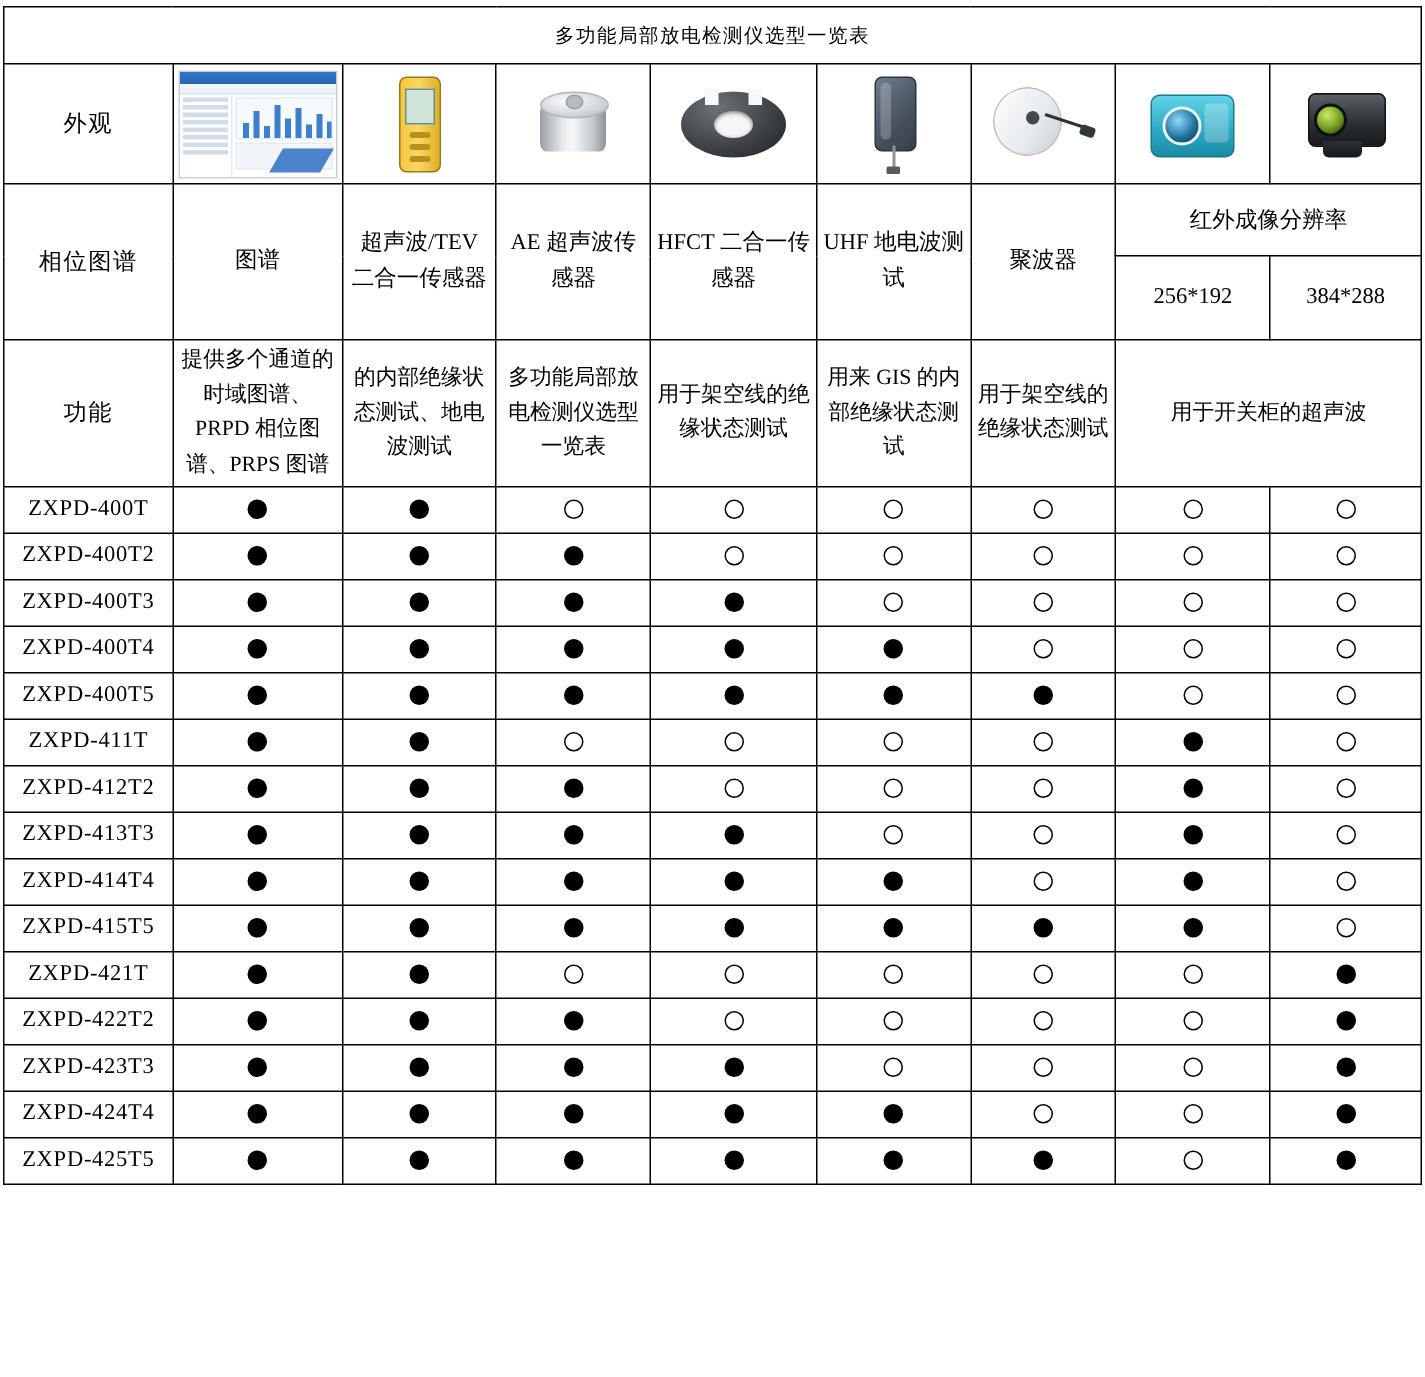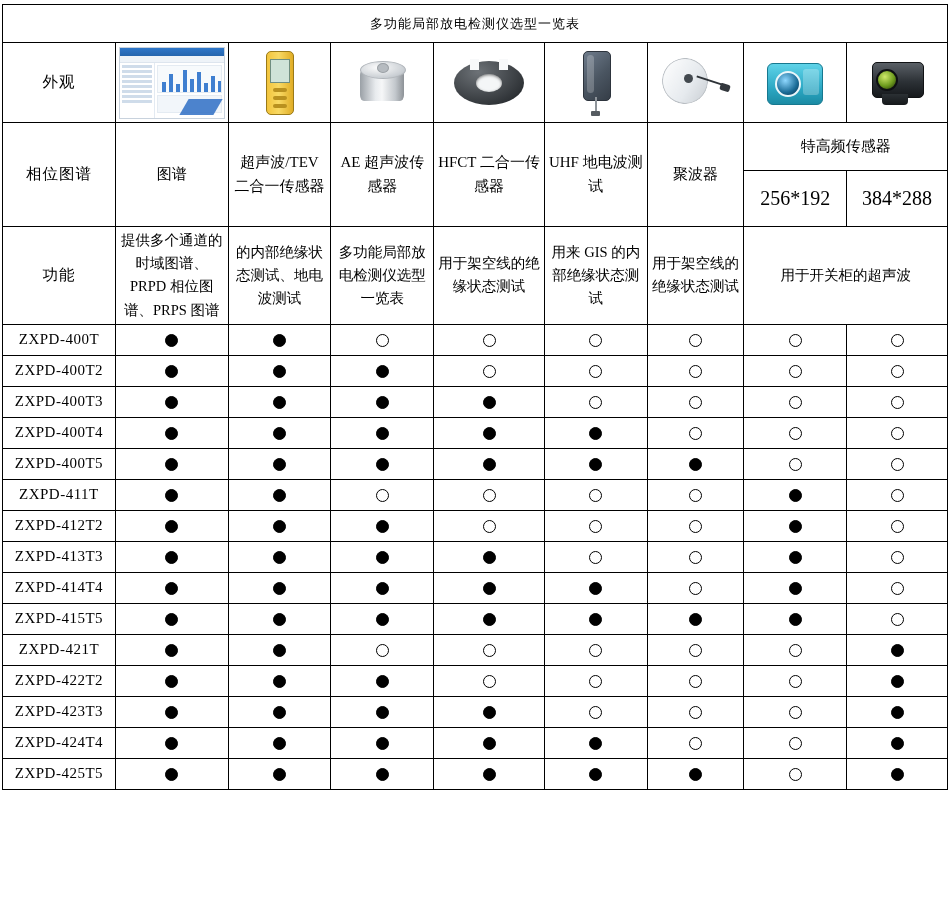--- a/index.html
+++ b/index.html
@@ -52,21 +52,21 @@
   .func-cell {
     font-size: 14.5px;
     line-height: 1.6;
     padding: 8px 9px;
   }
   .ir-header {
     font-size: 15px;
     height: 48px;
   }
   .ir-res {
-    font-size: 20px;
+    font-size: 15px;
     height: 56px;
   }
   .model-cell {
     font-size: 15px;
     font-family: "Liberation Serif", "DejaVu Serif", serif;
     letter-spacing: 0.5px;
     text-align: left;
     padding-left: 14px;
     height: 31px;
   }
@@ -400,21 +400,21 @@
       </tr>
 
       <tr>
         <td class="row-label" rowspan="2">相位图谱</td>
         <td class="cfg-name-cell" rowspan="2">图谱</td>
         <td class="cfg-name-cell" rowspan="2">超声波/TEV 二合一传感器</td>
         <td class="cfg-name-cell" rowspan="2">AE 超声波传感器</td>
         <td class="cfg-name-cell" rowspan="2">HFCT 二合一传感器</td>
         <td class="cfg-name-cell" rowspan="2">UHF 地电波测试</td>
         <td class="cfg-name-cell" rowspan="2">聚波器</td>
-        <td class="ir-header" colspan="2">特高频传感器</td>
+        <td class="ir-header" colspan="2">红外成像分辨率</td>
       </tr>
       <tr>
         <td class="ir-res">256*192</td>
         <td class="ir-res">384*288</td>
       </tr>
 
       <tr>
         <td class="row-label">功能</td>
         <td class="func-cell">提供多个通道的时域图谱、PRPD 相位图谱、PRPS 图谱</td>
         <td class="func-cell">的内部绝缘状态测试、地电波测试</td>

